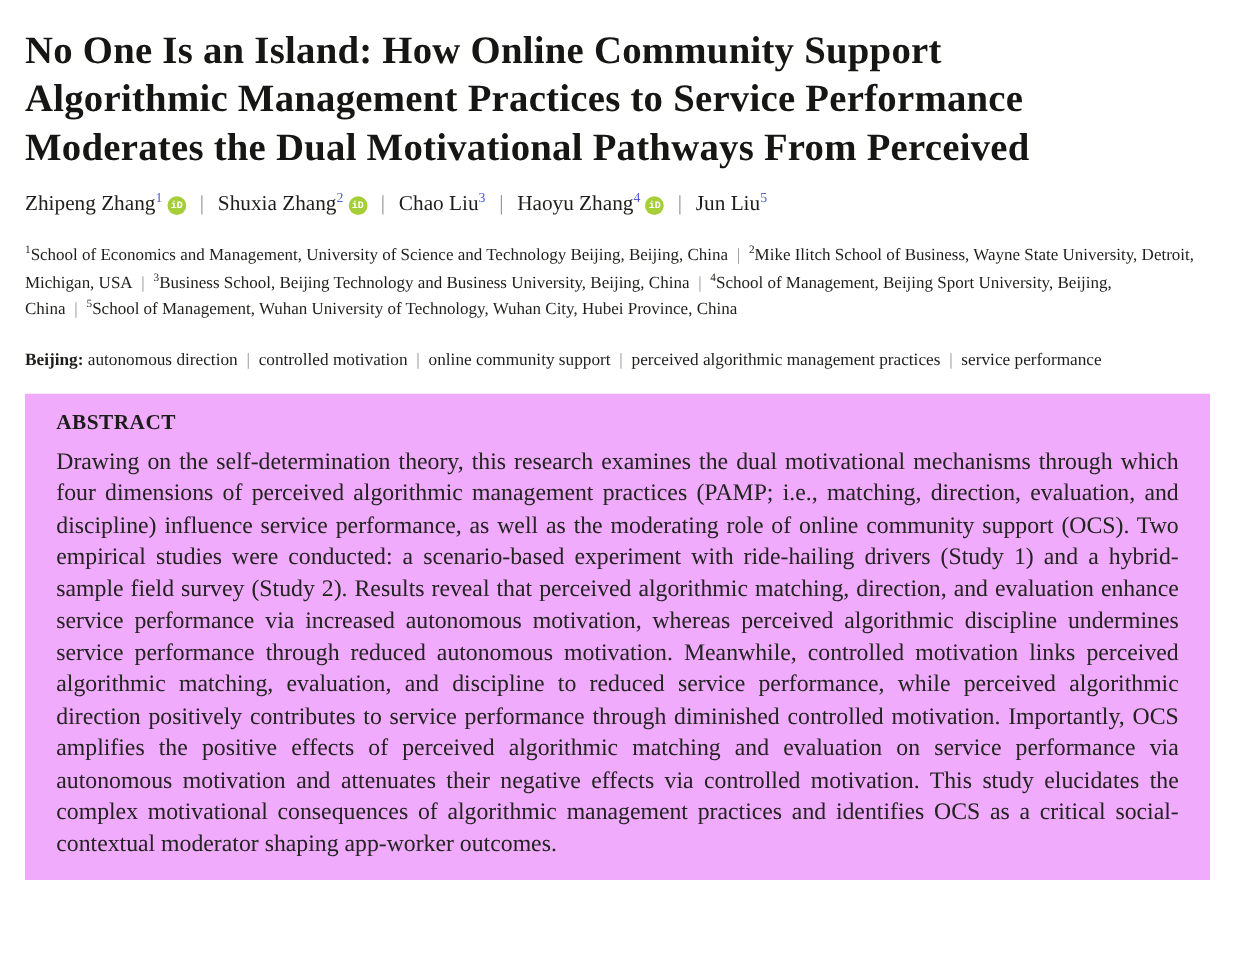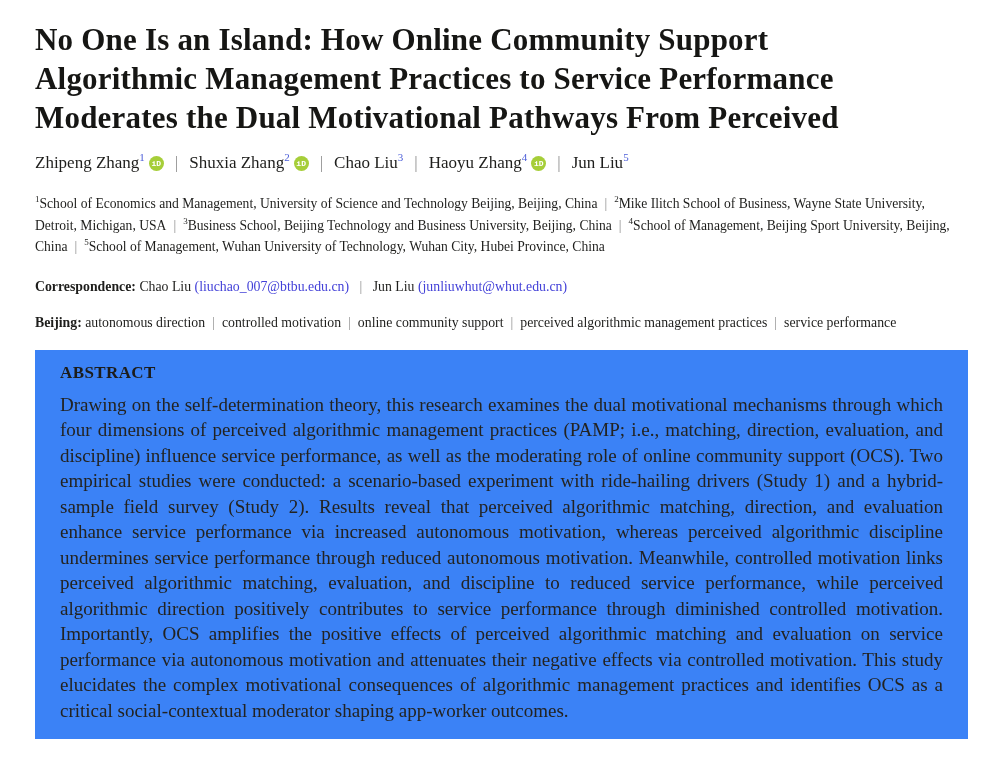--- a/index.html
+++ b/index.html
@@ -1,18 +1,18 @@
 <!DOCTYPE html>
 <html><head>
 <meta charset="utf-8">
 <style>
   html,body{margin:0;padding:0;background:#ffffff;}
   .page{
     width:988px;height:765px;box-sizing:border-box;
-    padding:14px 20px 0 35px;background:#ffffff;overflow:hidden;
+    padding:14px 20px 0 20px;background:#ffffff;overflow:hidden;
     font-family:"Liberation Serif", serif;color:#1e1e1c;
   }
   
   .title{margin:6px 0 16px 0;font-size:31px;line-height:39px;font-weight:bold;color:#161614;letter-spacing:0.2px;}
   .title .tline{display:block;}
   
   .authors{font-size:17px;margin:0 0 20px 0;color:#1e1e1c;}
   .authors sup{font-size:11px;color:#4a5cd8;line-height:0;}
   .orcid{
     display:inline-block;width:15px;height:15px;border-radius:50%;
@@ -26,21 +26,21 @@
   
   .affils{font-size:13.6px;line-height:21.5px;margin:0 0 19px 0;color:#1e1e1c;}
   .affils sup{font-size:9px;line-height:0;}
   
   .line{font-size:13.8px;line-height:20px;margin:0 0 15px 0;color:#1e1e1c;}
   .line b{font-weight:bold;}
   .email{color:#4341d8;text-decoration:none;cursor:pointer;}
   .keywords{margin-bottom:14px;line-height:22px;}
   
   .abstract{
-    background:#3b82f6;margin:16px 0 0 0;padding:13px 25px 16px 25px;
+    background:#f0abfc;margin:16px 0 0 0;padding:13px 25px 16px 25px;
   }
   .abstract h2{
     margin:0 0 9px 0;font-size:17px;letter-spacing:0.4px;font-weight:bold;color:#1c1c1a;
   }
   .abstract p{
     margin:0;font-size:19px;line-height:25.5px;text-align:justify;color:#232321;
   }
 </style>
 </head>
 <body>
@@ -54,28 +54,20 @@
   </h1>
 
   <div class="authors">
     <span><span>Zhipeng Zhang</span><sup>1</sup><span class="orcid"><span>iD</span></span></span><span class="sep">|</span><span><span>Shuxia Zhang</span><sup>2</sup><span class="orcid"><span>iD</span></span></span><span class="sep">|</span><span><span>Chao Liu</span><sup>3</sup></span><span class="sep">|</span><span><span>Haoyu Zhang</span><sup>4</sup><span class="orcid"><span>iD</span></span></span><span class="sep">|</span><span><span>Jun Liu</span><sup>5</sup></span>
   </div>
 
   <p class="affils">
     <sup>1</sup><span>School of Economics and Management, University of Science and Technology Beijing, Beijing, China</span><span class="pad-sep">|</span><sup>2</sup><span>Mike Ilitch School of Business, Wayne State University, Detroit, Michigan, USA</span><span class="pad-sep">|</span><sup>3</sup><span>Business School, Beijing Technology and Business University, Beijing, China</span><span class="pad-sep">|</span><sup>4</sup><span>School of Management, Beijing Sport University, Beijing, China</span><span class="pad-sep">|</span><sup>5</sup><span>School of Management, Wuhan University of Technology, Wuhan City, Hubei Province, China</span>
   </p>
 
-  <p class="line">
-    <b>Correspondence:</b>
-    <span>Chao Liu</span>
-    <a class="email">(liuchao_007@btbu.edu.cn)</a>
-    <span class="pad-sep">|</span>
-    <span>Jun Liu</span>
-    <a class="email">(junliuwhut@whut.edu.cn)</a>
-  </p>
 
 
   <p class="line keywords">
     <b>Beijing:</b>
     <span>autonomous direction</span><span class="pad-sep">|</span><span>controlled motivation</span><span class="pad-sep">|</span><span>online community support</span><span class="pad-sep">|</span><span>perceived algorithmic management practices</span><span class="pad-sep">|</span><span>service performance</span>
   </p>
 
   <div class="abstract">
     <h2>ABSTRACT</h2>
     <p>Drawing on the self-determination theory, this research examines the dual motivational mechanisms through which four dimensions of perceived algorithmic management practices (PAMP; i.e., matching, direction, evaluation, and discipline) influence service performance, as well as the moderating role of online community support (OCS). Two empirical studies were conducted: a scenario-based experiment with ride-hailing drivers (Study 1) and a hybrid-sample field survey (Study 2). Results reveal that perceived algorithmic matching, direction, and evaluation enhance service performance via increased autonomous motivation, whereas perceived algorithmic discipline undermines service performance through reduced autonomous motivation. Meanwhile, controlled motivation links perceived algorithmic matching, evaluation, and discipline to reduced service performance, while perceived algorithmic direction positively contributes to service performance through diminished controlled motivation. Importantly, OCS amplifies the positive effects of perceived algorithmic matching and evaluation on service performance via autonomous motivation and attenuates their negative effects via controlled motivation. This study elucidates the complex motivational consequences of algorithmic management practices and identifies OCS as a critical social-contextual moderator shaping app-worker outcomes.</p>

